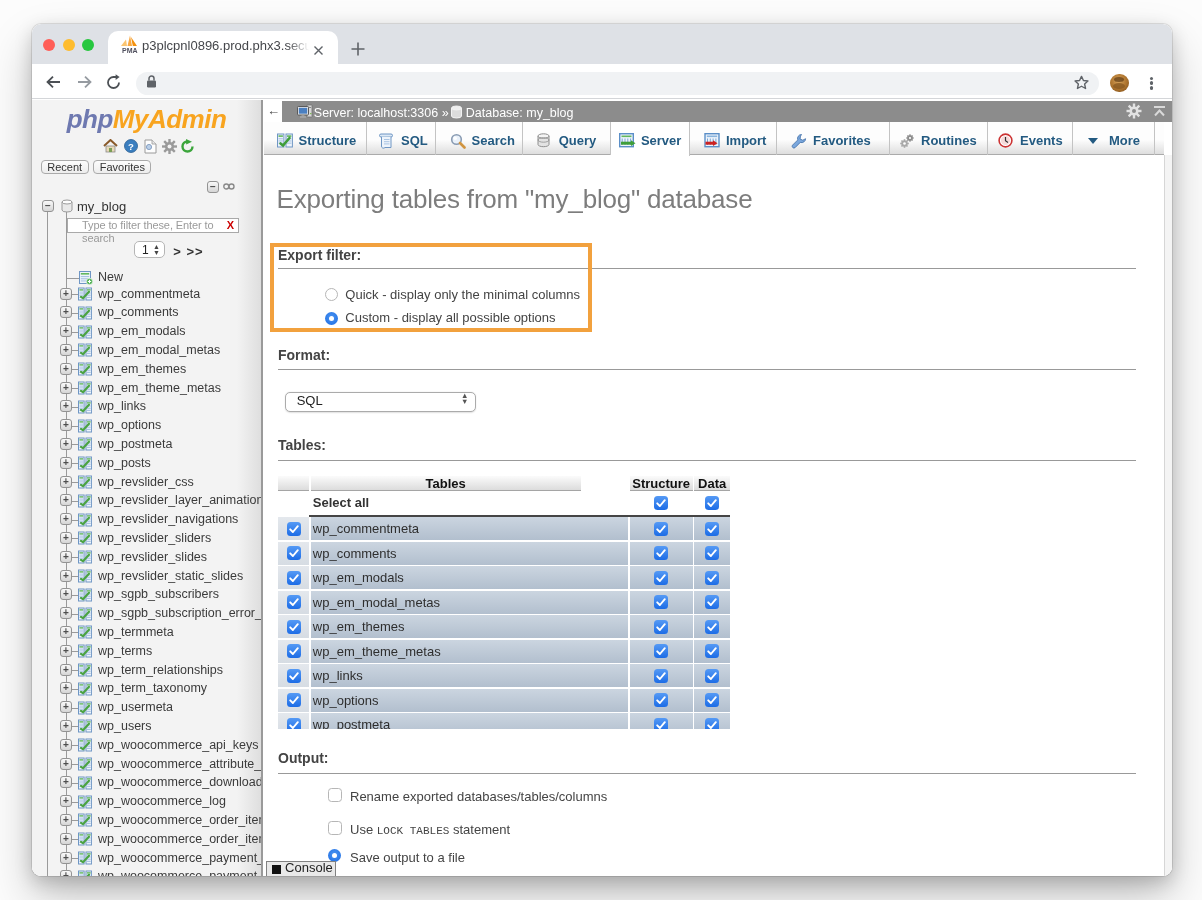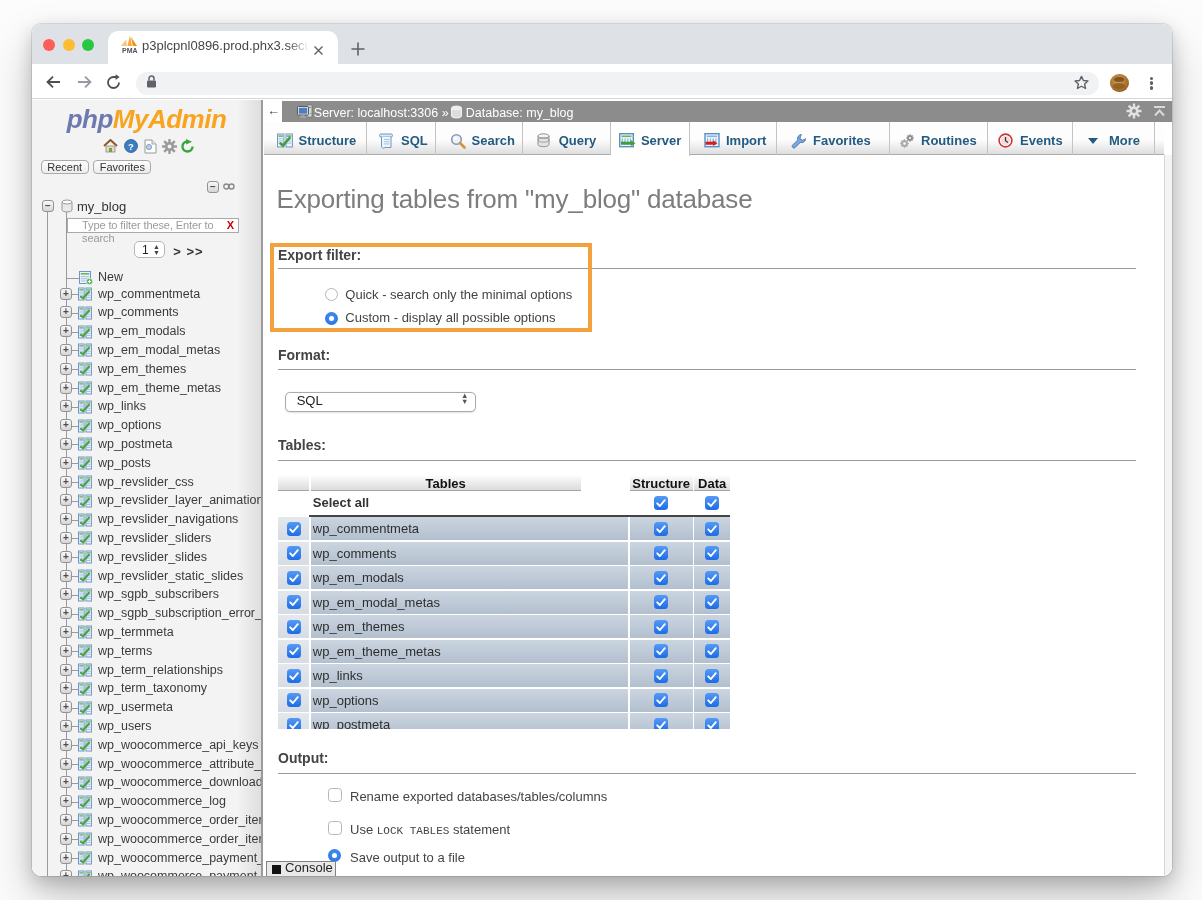--- a/index.html
+++ b/index.html
@@ -859,21 +859,21 @@
 <div class="ab mtab" style="left:1041px;width:82px"></div>
 <svg class="ab" style="left:1055px;top:112.5px" width="12" height="8" viewBox="0 0 12 8">
       <path d="M1 1 L6 7 L11 1 Z" fill="#235a81"></path>
     </svg>
 <div class="ab mlbl" style="left:1077px;top:108.5px">More</div>
   <div class="ab scrollv"></div>
   <div class="ab h2">Exporting tables from "my_blog" database</div>
   <div class="ab shead" style="left:246px;top:223px">Export filter:</div>
   <div class="ab sline" style="top:243.5px"></div>
   <div class="ab radio" style="left:293px;top:264px"></div>
-  <div class="ab lbl13" style="left:313.3px;top:262.5px">Quick - search only the minimal options</div>
+  <div class="ab lbl13" style="left:313.3px;top:262.5px">Quick - display only the minimal columns</div>
   <div class="ab radio sel" style="left:293px;top:287.8px"></div>
   <div class="ab lbl13" style="left:313.3px;top:286.3px">Custom - display all possible options</div>
   <div class="ab obox"></div>
   <div class="ab shead" style="left:246px;top:322.5px">Format:</div>
   <div class="ab sline" style="top:345.4px"></div>
   <div class="ab selbox"></div>
   <div class="ab lbl13" style="left:264.7px;top:369px;color:#222">SQL</div>
   <div class="ab" style="left:429px;top:369px;font-size:7.5px;line-height:5.5px;text-align:center;color:#555">▲<br>▼</div>
   <div class="ab shead" style="left:246px;top:412.5px">Tables:</div>
   <div class="ab sline" style="top:436px"></div>

